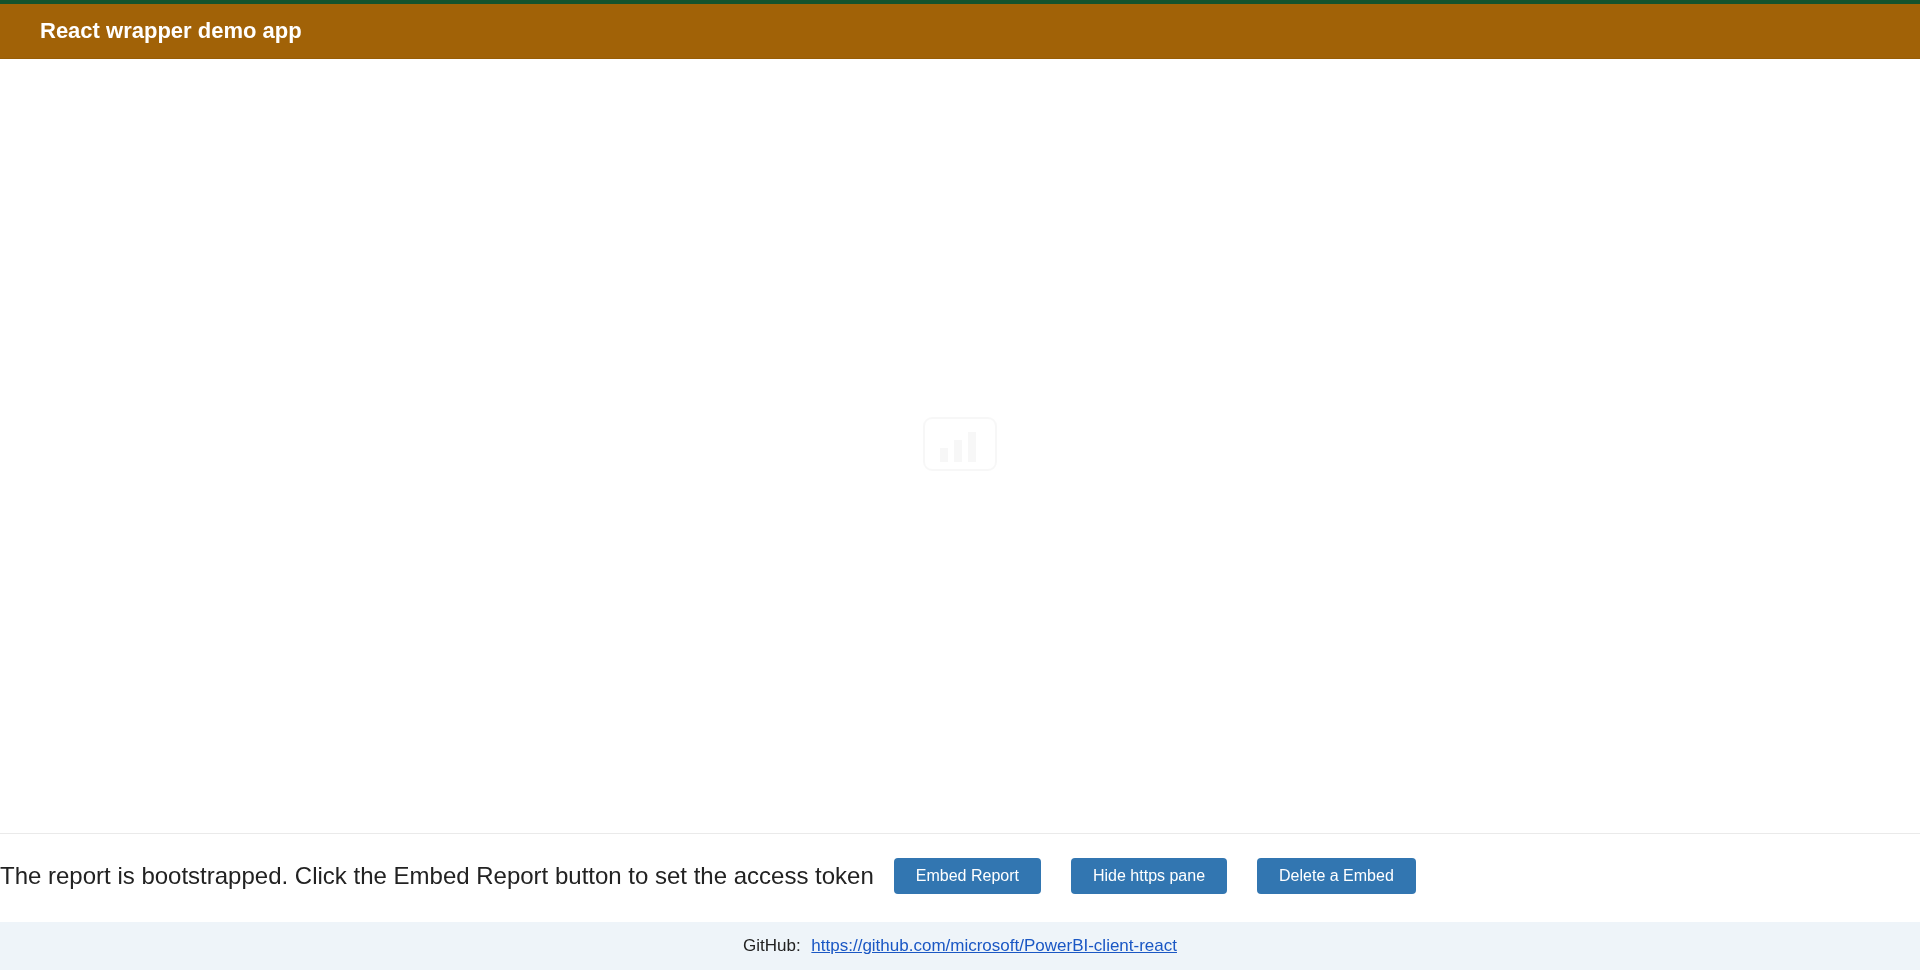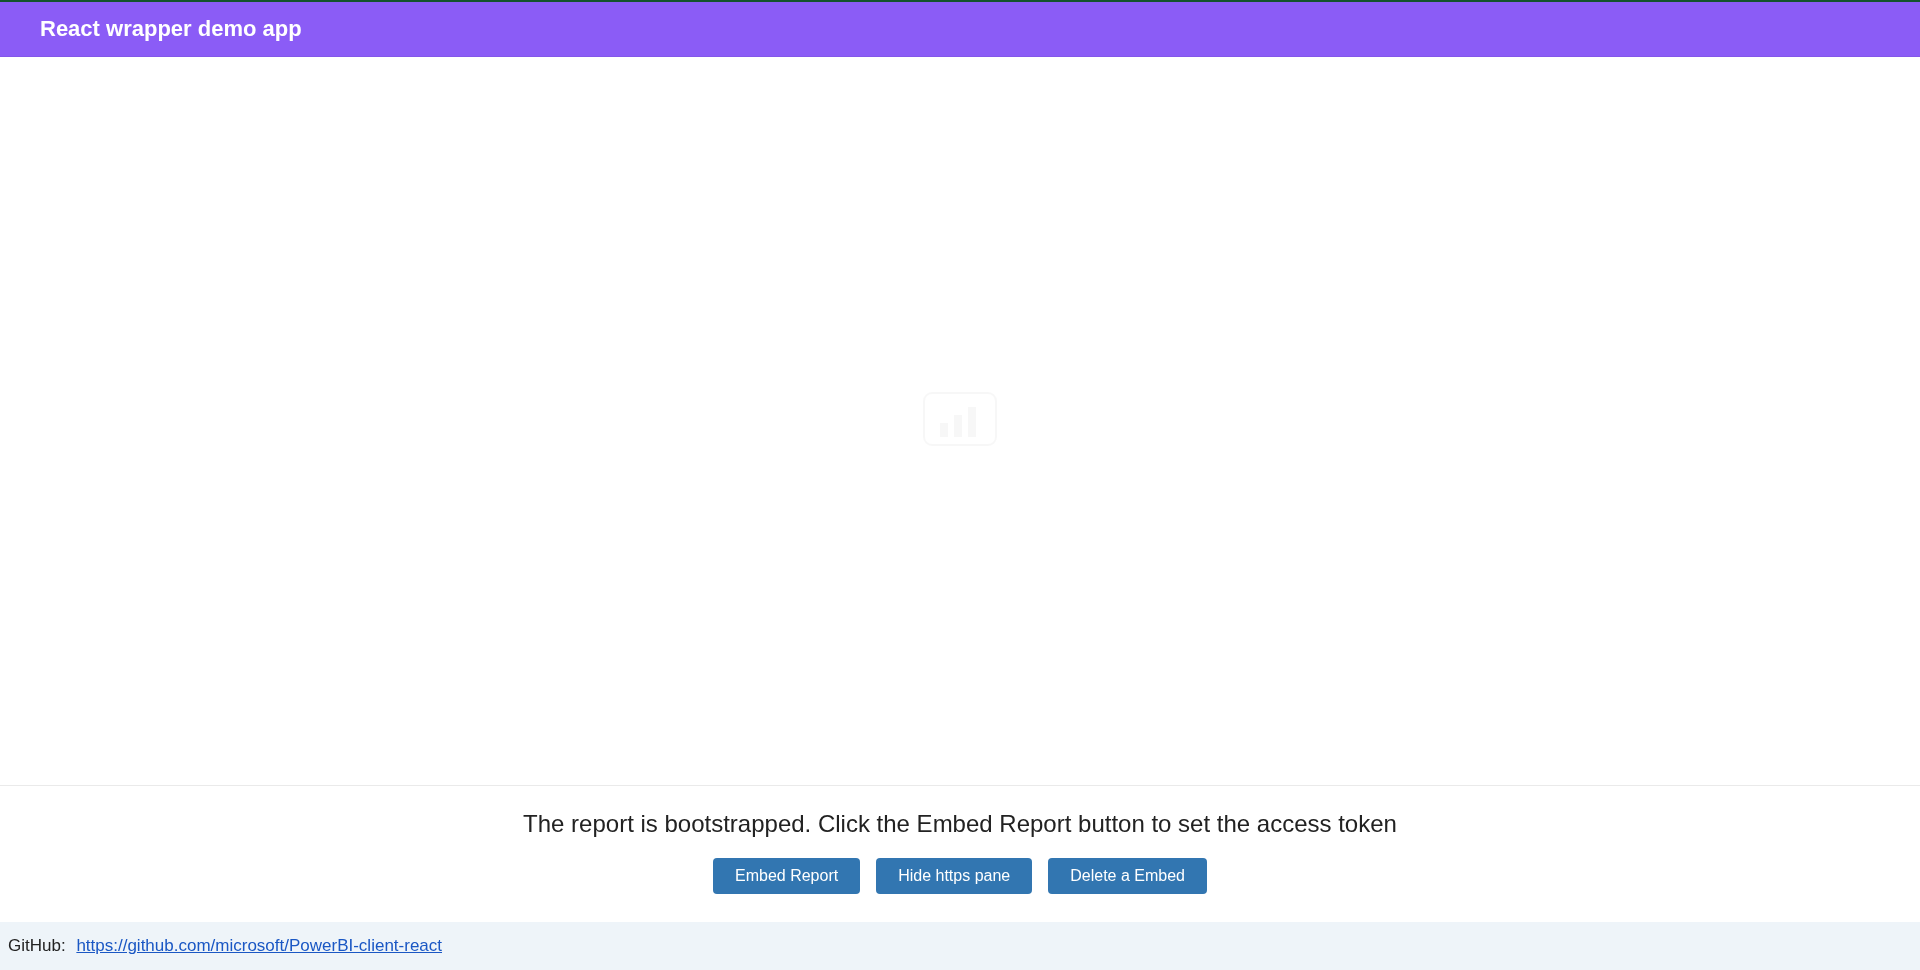--- a/index.html
+++ b/index.html
@@ -10,24 +10,24 @@
     body {
       font-family: "Segoe UI", -apple-system, BlinkMacSystemFont, sans-serif;
       background: #ffffff;
       width: 1920px;
       height: 970px;
       display: flex;
       flex-direction: column;
       overflow: hidden;
     }
     .header {
-      background: #8b5cf6;
+      background: #a16207;
       color: #ffffff;
       padding: 14px 40px;
-      border-top: 2px solid #14532d;
+      border-top: 4px solid #14532d;
       border-bottom: 1px solid rgba(0,0,0,0.05);
     }
     .header-title {
       font-size: 22px;
       font-weight: 600;
     }
     .report-area {
       flex: 1;
       display: flex;
       align-items: center;
@@ -36,49 +36,49 @@
       background: #ffffff;
       border-bottom: 1px solid #eaeaea;
     }
     .powerbi-logo {
       opacity: 0.06;
       width: 80px;
       height: 60px;
     }
     .status-section {
       display: flex;
-      flex-direction: column;
+      flex-direction: row;
       align-items: center;
       gap: 20px;
       padding: 24px 0 28px 0;
       background: #ffffff;
     }
     .status-text {
       font-size: 24px;
       color: #222;
       font-weight: 400;
     }
     .button-row {
       display: flex;
-      gap: 16px;
+      gap: 30px;
     }
     .action-btn {
       background: #3276b1;
       color: #ffffff;
       border: none;
       border-radius: 4px;
       padding: 9px 22px;
       font-size: 16px;
       cursor: pointer;
       font-family: inherit;
     }
     .footer {
       background: #eef4f9;
-      padding: 14px 8px;
-      text-align: left;
+      padding: 14px 1px;
+      text-align: center;
       font-size: 17px;
       color: #222;
     }
     .footer a {
       color: #1a57c4;
       text-decoration: underline;
       margin-left: 6px;
     }
   </style>
 </head>

